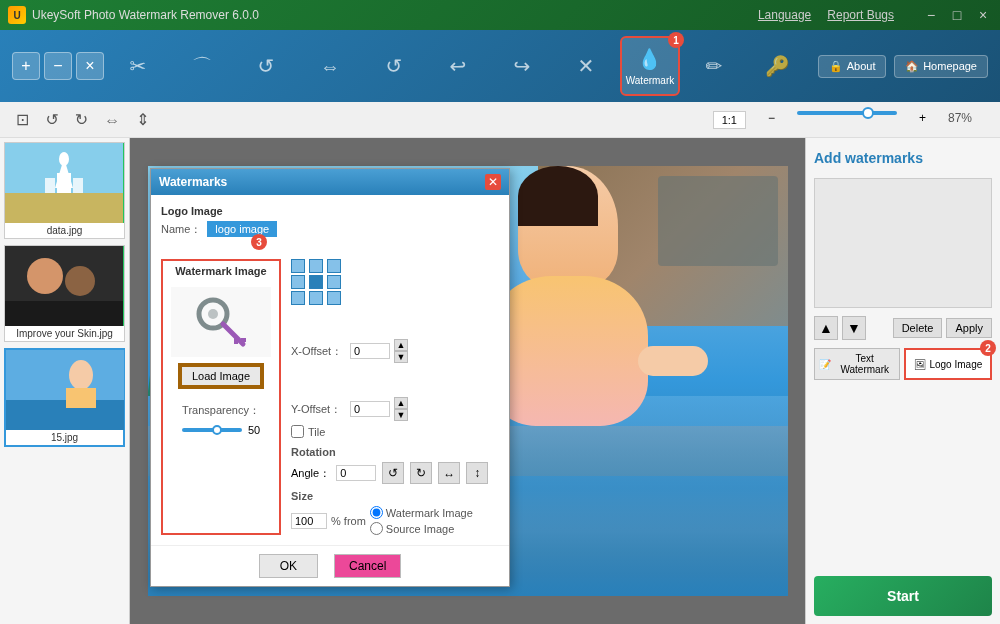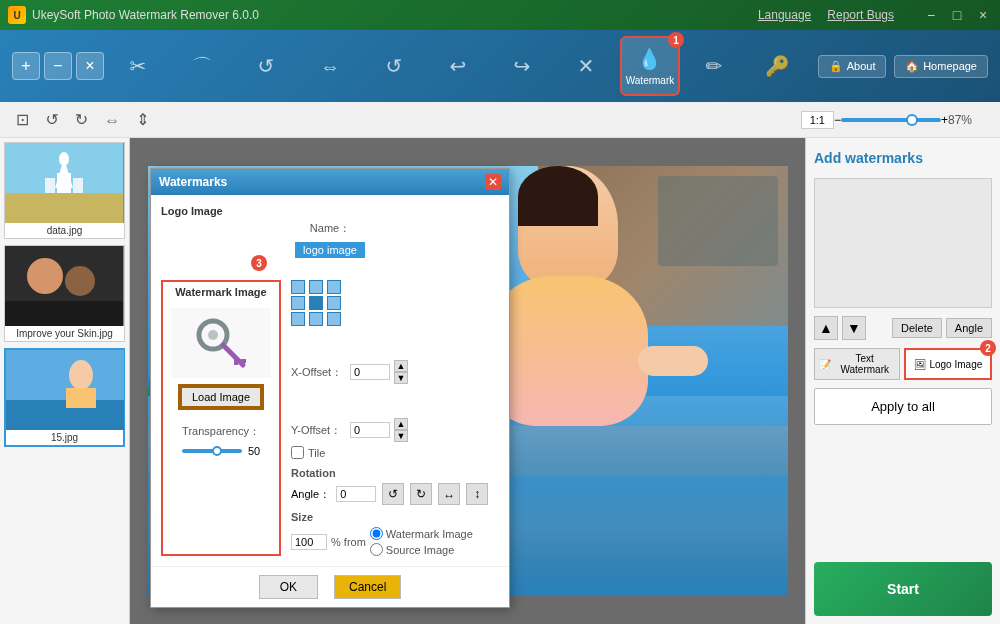--- a/index.html
+++ b/index.html
@@ -87,21 +87,21 @@
       border-bottom: 1px solid #ddd;
     }
     .sec-btn {
       background: transparent;
       border: none;
       cursor: pointer;
       font-size: 16px;
       color: #555;
       padding: 2px 4px;
     }
-    .zoom-area { display: flex; align-items: center; gap: 0; margin-left: auto; }
+    .zoom-area { display: flex; gap: 22px; margin-left: auto; }
     .zoom-reset { background: #fff; border: 1px solid #ccc; padding: 2px 8px; font-size: 11px; cursor: pointer; }
     .zoom-slider { width: 100px; height: 4px; background: #3498db; border-radius: 2px; position: relative; cursor: pointer; }
     .zoom-slider-thumb { width: 12px; height: 12px; background: white; border: 2px solid #3498db; border-radius: 50%; position: absolute; top: -4px; left: 65%; cursor: pointer; }
     .zoom-pct { color: #555; font-size: 12px; min-width: 40px; }
 
     
     .main-layout {
       display: flex;
       height: calc(624px - 30px - 72px - 36px);
       background: #e8e8e8;
@@ -232,21 +232,21 @@
       cursor: pointer;
       font-size: 13px;
       text-align: center;
       border-radius: 2px;
     }
     .spacer { flex: 1; }
     .start-btn {
       background: linear-gradient(135deg, #27ae60, #1e8449);
       border: none;
       color: white;
-      padding: 19px;
+      padding: 12px;
       cursor: pointer;
       font-size: 14px;
       font-weight: bold;
       border-radius: 4px;
     }
 
     
     .dialog-overlay {
       position: absolute;
       top: 0; left: 0; right: 0; bottom: 0;
@@ -275,21 +275,21 @@
       border: none;
       color: white;
       width: 16px; height: 16px;
       cursor: pointer;
       font-size: 12px;
       display: flex; align-items: center; justify-content: center;
       border-radius: 2px;
     }
     .dialog-body { padding: 10px; }
     .dialog-section-title { font-size: 11px; color: #333; margin-bottom: 4px; font-weight: bold; }
-    .name-row { display: flex; align-items: center; gap: 6px; margin-bottom: 8px; flex-direction: column; }
+    .name-row { display: flex; align-items: center; gap: 6px; margin-bottom: 8px; }
     .name-label { font-size: 11px; color: #555; }
     .name-value {
       background: #3498db;
       color: white;
       padding: 2px 8px;
       font-size: 11px;
     }
     .dialog-columns { display: flex; gap: 10px; }
     .watermark-image-box {
       width: 120px;
@@ -353,21 +353,21 @@
     .size-area { margin-top: 6px; }
     .size-row { display: flex; align-items: center; gap: 4px; }
     .size-input { width: 36px; border: 1px solid #ccc; padding: 1px 3px; font-size: 11px; }
     .size-from { font-size: 11px; color: #555; }
     .radio-row { display: flex; flex-direction: column; gap: 3px; }
     .radio-label { font-size: 11px; color: #555; display: flex; align-items: center; gap: 3px; }
 
     
     .dialog-footer { padding: 8px 20px; display: flex; justify-content: center; gap: 16px; border-top: 1px solid #eee; }
     .dlg-ok { background: #e8e8e8; border: 1px solid #bbb; padding: 4px 20px; cursor: pointer; font-size: 12px; }
-    .dlg-cancel { background: #eab308; border: 1px solid #bbb; padding: 4px 14px; cursor: pointer; font-size: 12px; }
+    .dlg-cancel { background: #ec4899; border: 1px solid #bbb; padding: 4px 14px; cursor: pointer; font-size: 12px; }
 
     
     .annotation-badge {
       position: absolute;
       background: #e74c3c;
       color: white;
       width: 16px; height: 16px;
       border-radius: 50%;
       font-size: 10px;
       font-weight: bold;
@@ -681,34 +681,33 @@
   </div>
 
   <div class="right-panel">
     <div class="right-panel-title">Add watermarks</div>
     <div class="watermark-preview-area"></div>
     <div class="right-panel-controls">
       <button class="nav-btn">▲</button>
       <button class="nav-btn">▼</button>
       <div style="flex:1;"></div>
       <button class="action-btn">Delete</button>
-      <button class="action-btn">Angle</button>
+      <button class="action-btn">Apply</button>
     </div>
 
     <div style="position:relative;">
       <div class="tab-row">
         <button class="tab-btn">
           <span>📝</span>
           <span>Text Watermark</span>
         </button>
         <button class="tab-btn active">
           <span>🖼</span>
           <span>Logo Image</span>
         </button>
       </div>
       <div style="position:absolute; top:-8px; right:-4px; background:#e74c3c; color:white; width:16px; height:16px; border-radius:50%; font-size:10px; font-weight:bold; display:flex; align-items:center; justify-content:center;">2</div>
     </div>
-    <button class="apply-all-btn">Apply to all</button>
     <div class="spacer"></div>
     <button class="start-btn">Start</button>
   </div>
 
 </div>
 
 </body></html>

